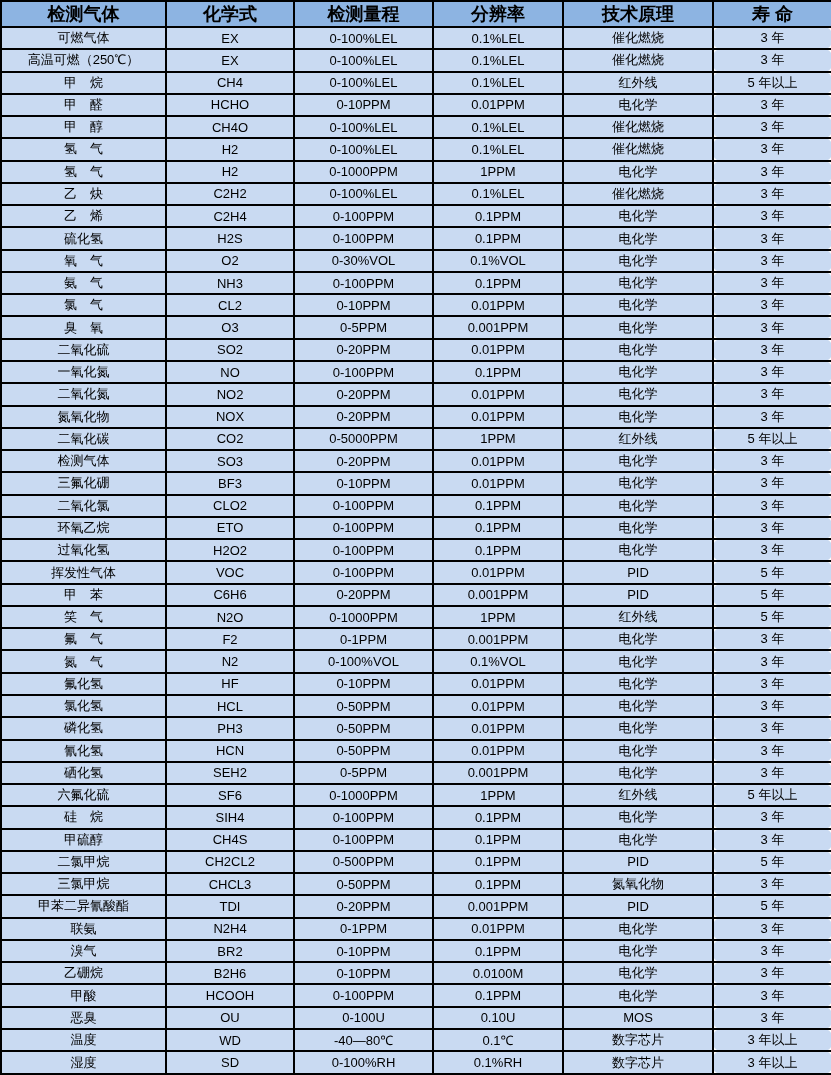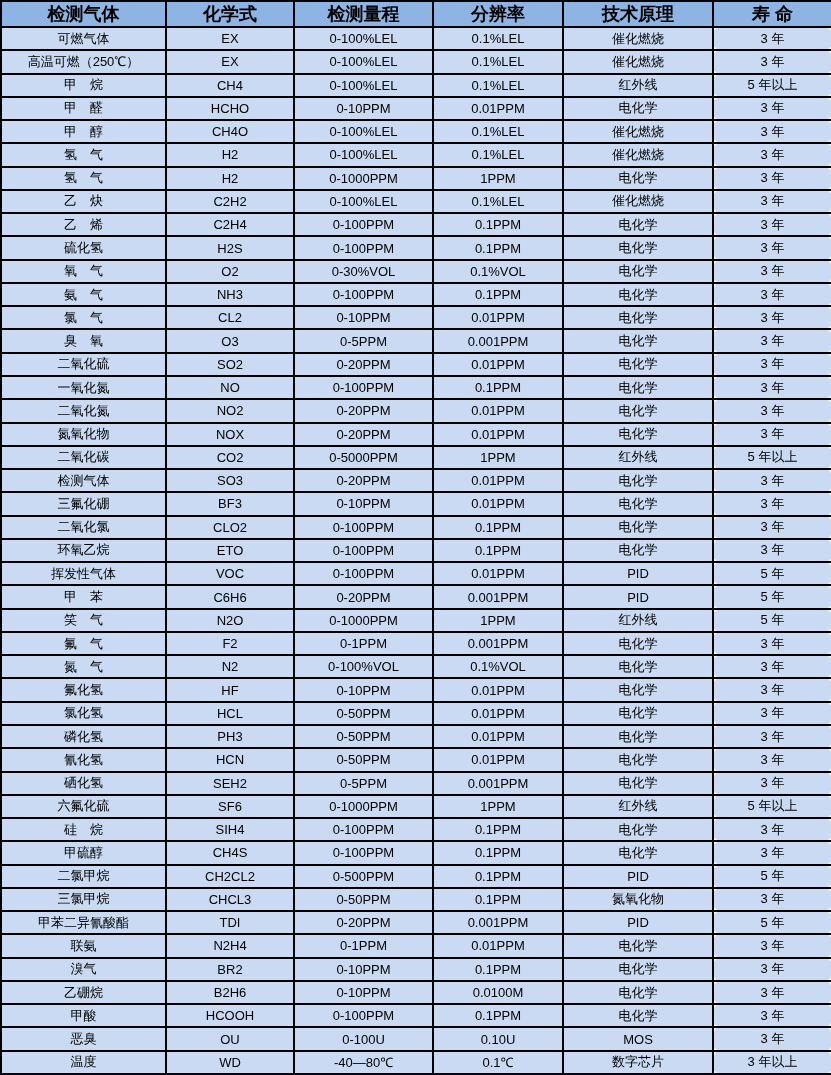--- a/index.html
+++ b/index.html
@@ -251,20 +251,28 @@
       </tr>
       <tr>
         <td class="col-gas">环氧乙烷</td>
         <td class="col-mono">ETO</td>
         <td class="col-mono">0-100PPM</td>
         <td class="col-mono">0.1PPM</td>
         <td class="col-cn">电化学</td>
         <td class="col-life">3 年</td>
       </tr>
       <tr>
+        <td class="col-gas">过氧化氢</td>
+        <td class="col-mono">H2O2</td>
+        <td class="col-mono">0-100PPM</td>
+        <td class="col-mono">0.1PPM</td>
+        <td class="col-cn">电化学</td>
+        <td class="col-life">3 年</td>
+      </tr>
+      <tr>
         <td class="col-gas">挥发性气体</td>
         <td class="col-mono">VOC</td>
         <td class="col-mono">0-100PPM</td>
         <td class="col-mono">0.01PPM</td>
         <td class="col-cn">PID</td>
         <td class="col-life">5 年</td>
       </tr>
       <tr>
         <td class="col-gas">甲　苯</td>
         <td class="col-mono">C6H6</td>
@@ -426,14 +434,22 @@
         <td class="col-life">3 年</td>
       </tr>
       <tr>
         <td class="col-gas">温度</td>
         <td class="col-mono">WD</td>
         <td class="col-mono">-40—80℃</td>
         <td class="col-mono">0.1℃</td>
         <td class="col-cn">数字芯片</td>
         <td class="col-life">3 年以上</td>
       </tr>
+      <tr>
+        <td class="col-gas">湿度</td>
+        <td class="col-mono">SD</td>
+        <td class="col-mono">0-100%RH</td>
+        <td class="col-mono">0.1%RH</td>
+        <td class="col-cn">数字芯片</td>
+        <td class="col-life">3 年以上</td>
+      </tr>
     </tbody>
 </table>
 
 </body></html>

